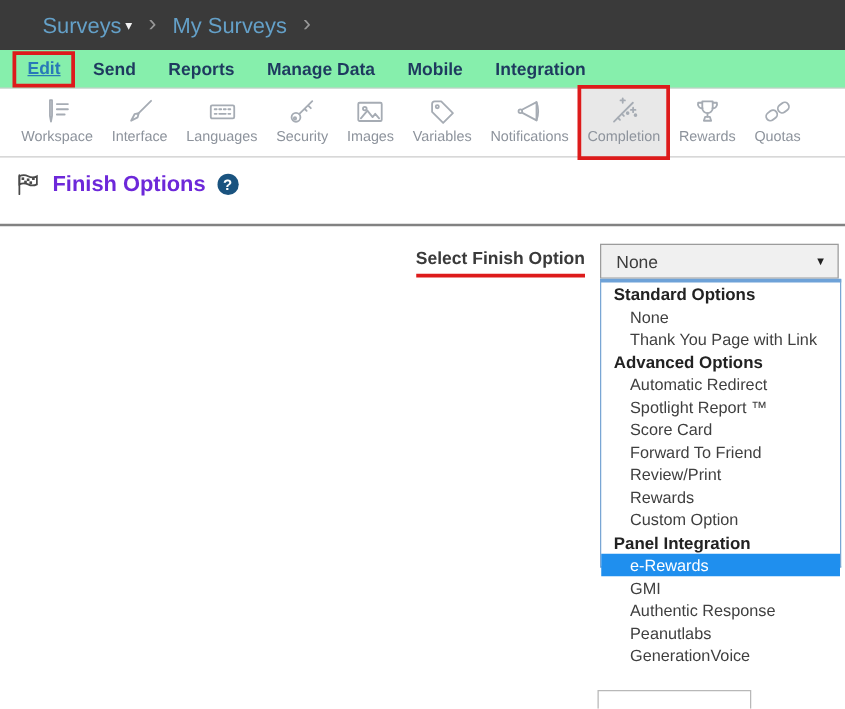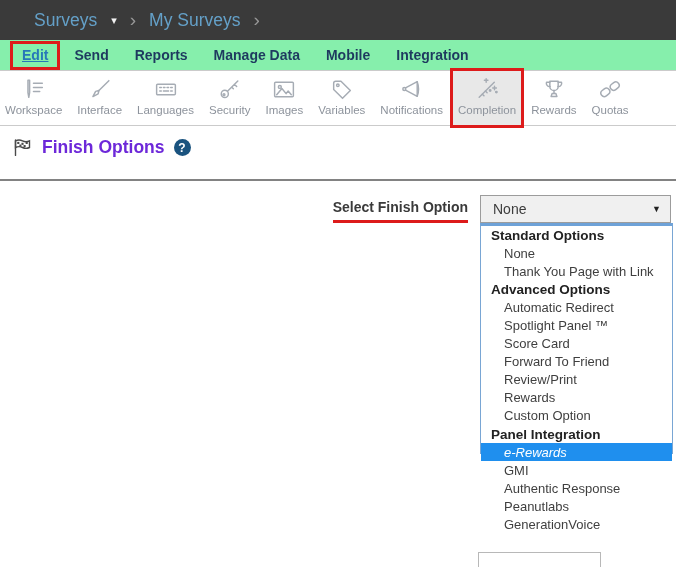--- a/index.html
+++ b/index.html
@@ -2,34 +2,34 @@
 <html style="--topbar-bg: #3a3a3a; --breadcrumb-blue: #64a0c8; --link-blue: #2878b8; --annotation-red: #dd1b1b; --highlight-blue: #1f8fee;"><head>
 <meta charset="utf-8">
 <style>
   html,body{margin:0;padding:0;}
   body{width:676px;height:567px;overflow:hidden;font-family:"Liberation Sans",sans-serif;background:#fff;}
   .screen{position:relative;width:676px;height:567px;overflow:hidden;background:#fff;}
 
   
   .topbar{position:absolute;top:0;left:0;right:0;height:40px;background:var(--topbar-bg,#3a3a3a);
           display:flex;align-items:center;padding-left:34px;gap:13px;box-sizing:border-box;}
-  .crumb{color:var(--breadcrumb-blue,#64a0c8);font-size:17.5px;display:flex;align-items:center;gap:14px;cursor:pointer;}
+  .crumb{color:var(--breadcrumb-blue,#64a0c8);font-size:17.5px;display:flex;align-items:center;gap:3px;cursor:pointer;}
   .crumb .caret{color:#f2f2f2;font-size:11px;}
   .sep{color:#989898;font-size:19px;line-height:1;transform:translateY(-1px);}
 
   
   .tabbar{position:absolute;top:40px;left:0;right:0;height:31px;background:#86efac;border-bottom:1px solid #cbcbcb;
           display:flex;align-items:center;padding-left:22px;gap:26px;box-sizing:border-box;}
   .tab{color:#1e3a5f;font-size:14px;font-weight:bold;white-space:nowrap;cursor:pointer;}
   .tab.active{color:var(--link-blue,#2878b8);text-decoration:underline;}
   .anno-box{border:3px solid var(--annotation-red,#dd1b1b);padding:2px 9px 3px;margin:-5px -12px;display:inline-block;}
 
   
   .toolbar{position:absolute;top:71px;left:0;right:0;height:55px;background:#fff;border-bottom:1px solid #cbcbcb;
-           display:flex;align-items:stretch;gap:5px;box-sizing:border-box;}
+           display:flex;align-items:stretch;padding-left:12px;gap:5px;box-sizing:border-box;}
   .tool{display:flex;flex-direction:column;align-items:center;padding:6px 5px 4px;cursor:pointer;}
   .tool svg{width:26px;height:25px;stroke:#a6acb4;fill:none;stroke-width:1.4;stroke-linecap:round;stroke-linejoin:round;}
   .tool .tlabel{font-size:11.5px;color:#8d939c;margin-top:2px;white-space:nowrap;}
   .tool.highlight{background:#e8e8e8;outline:3px solid var(--annotation-red,#dd1b1b);outline-offset:0;}
 
   
   .heading{position:absolute;top:137px;left:12px;display:flex;align-items:center;gap:9px;}
   .heading svg{width:21px;height:21px;stroke:#4a4a4a;fill:none;stroke-width:1.6;stroke-linecap:round;}
   .htitle{font-size:17.5px;font-weight:bold;color:#6d28d9;}
   .help{width:17px;height:17px;border-radius:50%;background:#1a537f;color:#fff;font-size:12px;font-weight:bold;
@@ -45,21 +45,21 @@
           box-sizing:border-box;display:flex;align-items:center;padding:0 9px 0 12px;cursor:pointer;z-index:2;}
   .select .val{font-size:14px;color:#3d3d3d;flex:1;}
   .select .sc{font-size:9px;color:#222;}
 
   
   .dropdown{position:absolute;left:480px;top:223px;width:193px;height:231px;box-sizing:border-box;background:#fff;
             border:1px solid #79a6d4;border-top:3px solid #6ea2d8;z-index:3;display:flex;flex-direction:column;}
   .opt{flex:0 0 18.1px;height:18.1px;display:flex;align-items:center;font-size:13px;color:#3f3f3f;
        padding-left:23px;box-sizing:border-box;cursor:pointer;white-space:nowrap;}
   .opt.group{font-weight:bold;color:#222;font-size:13.5px;padding-left:10px;cursor:default;}
-  .opt.selected{background:var(--highlight-blue,#1f8fee);color:#fff;font-style:italic;}
+  .opt.selected{background:var(--highlight-blue,#1f8fee);color:#fff;}
 
   
   .partial-input{position:absolute;left:478px;top:552px;width:123px;height:26px;border:1px solid #b8b8b8;
                  background:#fff;z-index:1;box-sizing:border-box;}
 </style>
 </head>
 <body>
 
 <div class="screen">
 
@@ -202,21 +202,21 @@
     <span class="val">None</span>
     <span class="sc">▼</span>
   </div>
 
   <div class="dropdown">
       <div class="opt group">Standard Options</div>
       <div class="opt">None</div>
       <div class="opt">Thank You Page with Link</div>
       <div class="opt group">Advanced Options</div>
       <div class="opt">Automatic Redirect</div>
-      <div class="opt">Spotlight Panel ™</div>
+      <div class="opt">Spotlight Report ™</div>
       <div class="opt">Score Card</div>
       <div class="opt">Forward To Friend</div>
       <div class="opt">Review/Print</div>
       <div class="opt">Rewards</div>
       <div class="opt">Custom Option</div>
       <div class="opt group">Panel Integration</div>
       <div class="opt selected">e-Rewards</div>
       <div class="opt">GMI</div>
       <div class="opt">Authentic Response</div>
       <div class="opt">Peanutlabs</div>

